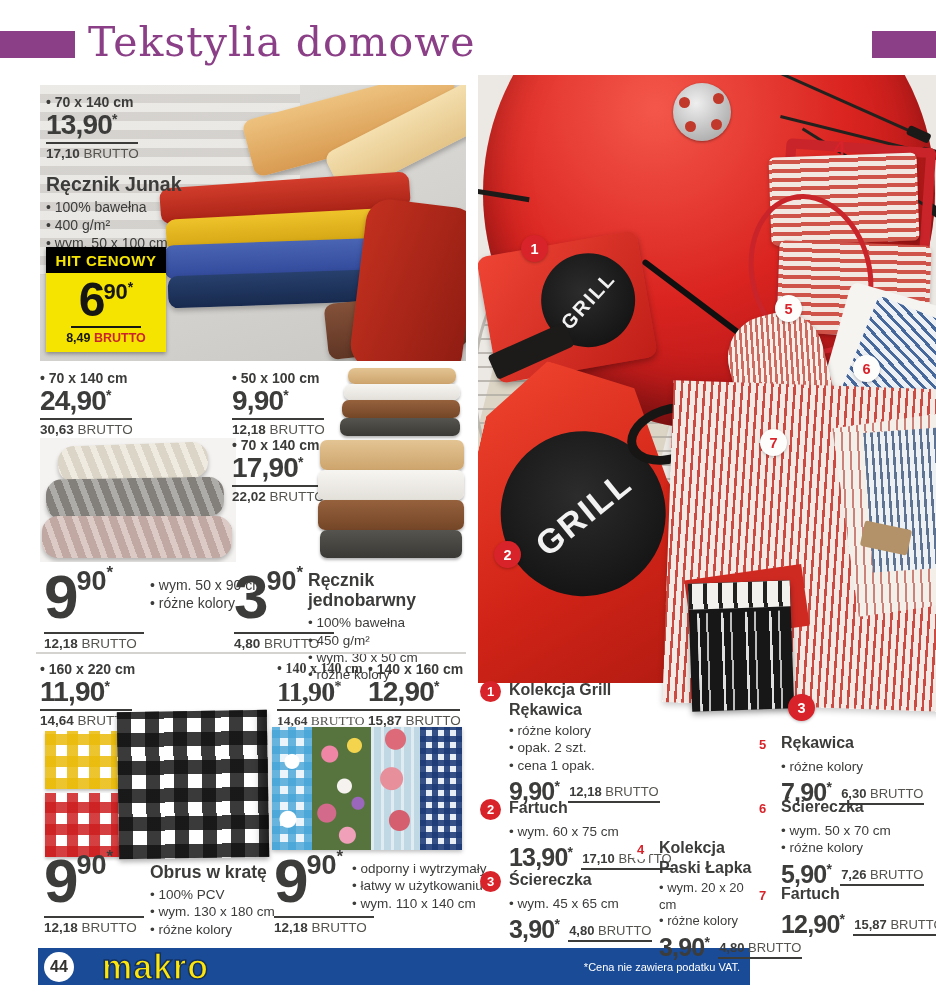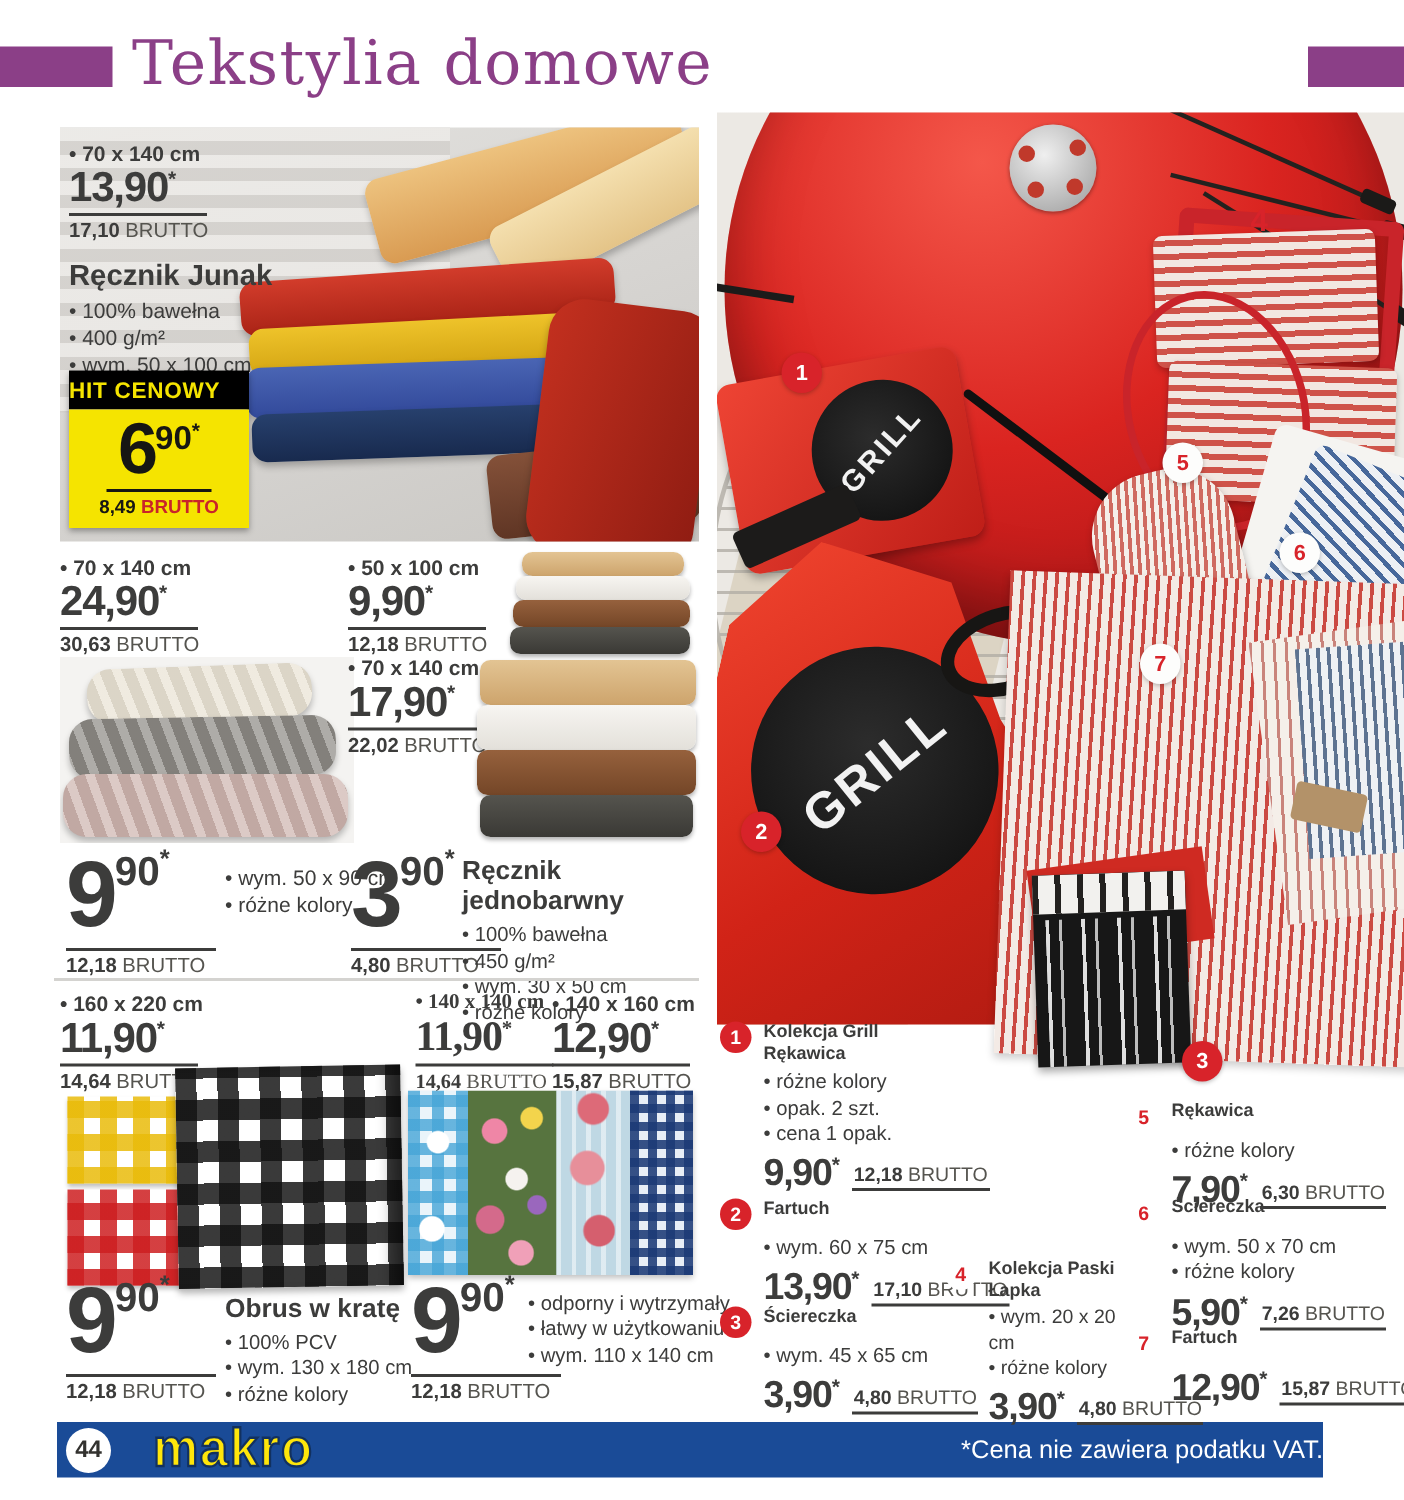--- a/index.html
+++ b/index.html
@@ -44,21 +44,21 @@
   .tw-pale{left:285px;top:30px;width:165px;height:48px;background:linear-gradient(#f4dfae,#e4c488);transform:rotate(-27deg);}
   .tw-red{left:120px;top:95px;width:250px;height:36px;background:linear-gradient(#d23c2b,#a92316);transform:rotate(-4deg);}
   .tw-yellow{left:126px;top:128px;width:255px;height:32px;background:linear-gradient(#eec32a,#d3a413);transform:rotate(-3deg);}
   .tw-blue{left:124px;top:156px;width:258px;height:34px;background:linear-gradient(#4a65b4,#32499a);transform:rotate(-2deg);}
   .tw-navy{left:128px;top:187px;width:255px;height:32px;background:linear-gradient(#27406d,#182a4e);transform:rotate(-2deg);}
   .tw-brown{left:286px;top:212px;width:140px;height:56px;background:linear-gradient(#845139,#5f3524);transform:rotate(-6deg);}
   .tw-drape{left:318px;top:118px;width:112px;height:170px;border-radius:24px;background:linear-gradient(105deg,#c3301f,#8f1c12);transform:rotate(7deg);}
 
   
   .hit{left:46px;top:247px;width:120px;box-shadow:0 2px 4px rgba(0,0,0,.35);}
-  .hit-top{background:#000;color:var(--hit_yellow);font-weight:bold;font-size:15px;padding:5px 0 4px;letter-spacing:.5px;}
+  .hit-top{background:#000;color:var(--hit_yellow);font-weight:bold;font-size:15px;text-align:center;padding:5px 0 4px;letter-spacing:.5px;}
   .hit-body{background:var(--hit_yellow);text-align:center;padding:4px 4px 7px;color:#161613;}
   .hit-int{font-size:48px;font-weight:bold;line-height:.95;letter-spacing:-2px;}
   .hit-sup{display:inline-flex;vertical-align:top;margin-top:2px;font-weight:bold;}
   .hit-dec{font-size:22px;}
   .hit-ast{font-size:14px;}
   .hit-rule{width:70px;height:2px;background:#161613;margin:3px auto;}
   .hit-brutto{font-size:12.5px;color:#161613;}
   .hit-brutto .red{color:#c9242a;font-weight:bold;}
 
   
@@ -173,34 +173,34 @@
   .marker.outline{background:#fdfdfc;color:var(--accent_red);}
   .marker.plain{background:transparent;box-shadow:none;color:var(--accent_red);font-size:21px;}
 
   
   .callout{z-index:12;}
   .c-head{display:flex;gap:8px;}
   .c-circle{flex:0 0 auto;width:21px;height:21px;border-radius:50%;display:flex;align-items:center;justify-content:center;
     font-size:13px;font-weight:bold;margin-top:1px;}
   .c-circle.filled{background:var(--accent_red);color:#fff;}
   .c-circle.outline{background:#fff;color:var(--accent_red);box-shadow:0 0 0 1px rgba(216,35,42,.0);}
-  .c-name{font-size:12px;font-weight:bold;line-height:1.22;color:var(--ink);}
+  .c-name{font-size:16px;font-weight:bold;line-height:1.22;color:var(--ink);}
   .c-bullets{margin:3px 0 5px 29px;font-size:13.5px;}
   .c-pricerow{margin-left:29px;display:flex;align-items:flex-end;gap:9px;}
   .c-price{font-size:25px;font-weight:bold;letter-spacing:-0.8px;line-height:1;}
   .c-brutto{font-size:13px;border-bottom:2px solid var(--ink);padding:0 1px 2px;margin-bottom:1px;white-space:nowrap;color:#55544f;}
   .c-brutto b{color:var(--ink);}
 
   
-  .footer{left:38px;top:948px;width:844px;height:37px;background:var(--bar_blue);display:flex;align-items:center;justify-content:flex-end;}
+  .footer{left:38px;top:948px;width:712px;height:37px;background:var(--bar_blue);display:flex;align-items:center;justify-content:flex-end;}
   .pagenum{width:30px;height:30px;border-radius:50%;background:#fff;color:#33322f;font-size:16px;font-weight:bold;
     display:flex;align-items:center;justify-content:center;margin-left:6px;}
   .makro{margin-left:28px;font-size:34px;font-weight:800;color:#ffe60a;letter-spacing:1px;
     -webkit-text-stroke:1.5px #12315f;transform:scaleY(1.05);}
-  .disclaimer{margin-left:auto;margin-right:0;color:#fff;font-size:17px;}
+  .disclaimer{margin-left:auto;margin-right:10px;color:#fff;font-size:11px;}
 </style>
 </head>
 <body>
 
 <div class="page">
 
   <div class="abs hdr-bar" style="left:0;width:75px;"></div>
   <h1 class="abs page-title">Tekstylia domowe</h1>
   <div class="abs hdr-bar" style="left:872px;width:64px;"></div>
 

